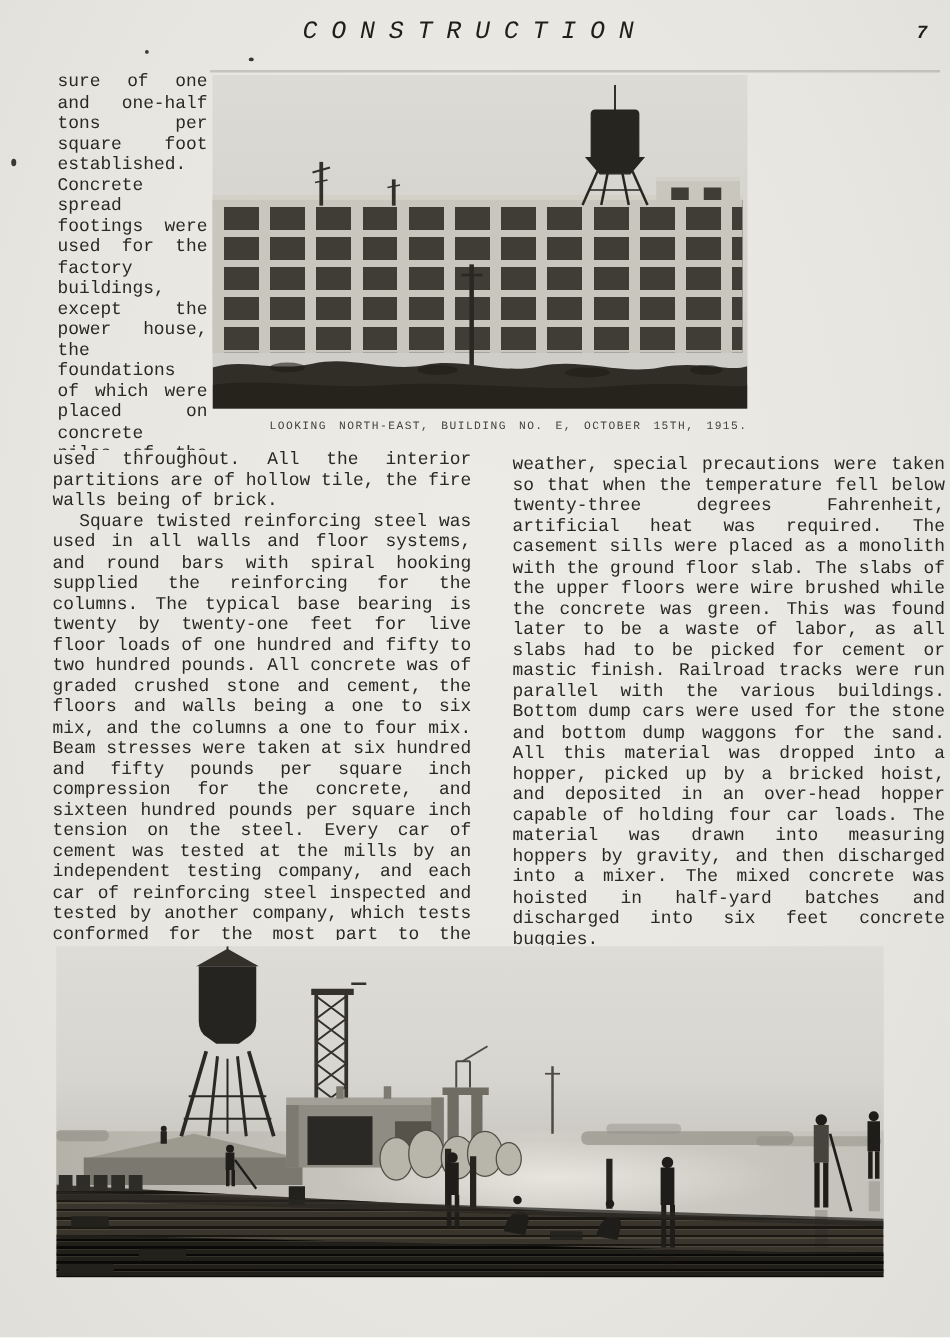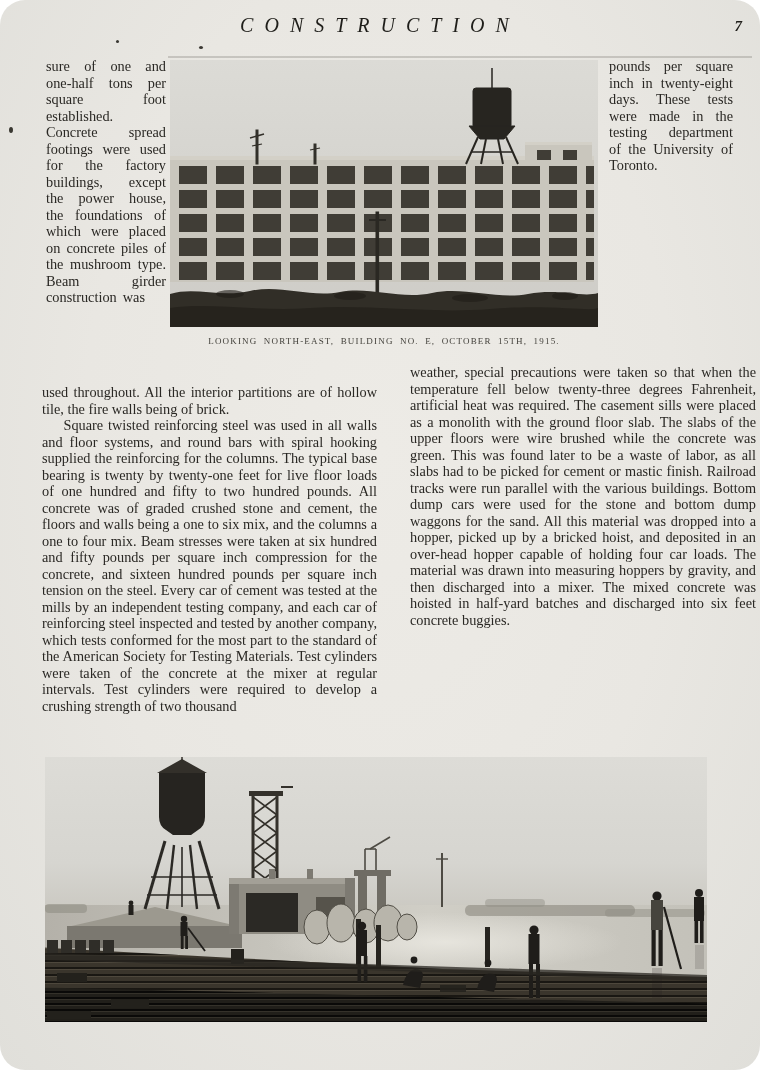--- a/index.html
+++ b/index.html
@@ -1,23 +1,22 @@
 <!DOCTYPE html>
 <html><head>
 <meta charset="utf-8">
 <style>
   html,body{margin:0;padding:0;}
   .page{
     position:relative;
     width:760px;height:1070px;
     background:radial-gradient(ellipse at 50% 42%, #edebe6 0%, #e9e7e2 55%, #e0dfda 100%);
-    font-family:Liberation Serif, serif;
+    font-family:Liberation Mono, monospace;
     color:var(--ink,#2a2824);
     overflow:hidden;
-    border-radius:25px;
   }
   .masthead{
     position:absolute;left:0;top:14px;width:100%;
     text-align:center;
     font-style:italic;
     font-size:20px;
     letter-spacing:0.55em;
     color:#1f1e1a;
   }
   .page-number{
@@ -29,29 +28,29 @@
   .col{
     text-align:justify;
     font-size:14.3px;line-height:16.5px;
     overflow:hidden;
   }
   .col p{margin:0;}
   .col p.indent{text-indent:1.5em;}
   .narrow{word-spacing:2.5px;}
   .col-left-narrow{position:absolute;left:46px;top:58px;width:120px;height:302px;}
   .col-right-narrow{position:absolute;left:609px;top:58px;width:124px;height:312px;}
-  .col-left-body{position:absolute;left:42px;top:360px;width:335px;height:392px;margin-top:24px;}
+  .col-left-body{position:absolute;left:42px;top:360px;width:335px;height:392px;}
   .col-right-body{position:absolute;left:410px;top:364px;width:346px;height:392px;}
   .photo{position:absolute;overflow:hidden;}
   .photo-top{left:170px;top:60px;width:428px;height:267px;
     background:linear-gradient(180deg,#dcdbd6 0%,#d3d2cd 55%,#ceccc7 100%);}
   .photo-bottom{left:45px;top:757px;width:662px;height:265px;
     background:linear-gradient(180deg,#dddcd7 0%,#d6d5d0 40%,#cbc9c2 58%);}
   .caption{
-    position:absolute;text-align:center;
+    position:absolute;text-align:right;
     font-size:9px;letter-spacing:0.13em;word-spacing:3px;
     color:var(--caption_ink,#43413b);
   }
   .caption-top{left:170px;top:336px;width:428px;}
   .caption-bottom{left:45px;top:1032px;width:662px;}
   
   .pt-building{
     position:absolute;left:0;top:100px;width:424px;height:122px;
     background-color:#c9c6bd;
     background-image:
@@ -146,21 +145,20 @@
         <ellipse cx="60" cy="234" rx="14" ry="4" fill="#1f1d18" opacity=".6"></ellipse>
         <ellipse cx="180" cy="236" rx="16" ry="4" fill="#1f1d18" opacity=".6"></ellipse>
         <ellipse cx="300" cy="238" rx="18" ry="4" fill="#1f1d18" opacity=".6"></ellipse>
         <ellipse cx="395" cy="236" rx="13" ry="4" fill="#1f1d18" opacity=".6"></ellipse>
       </g>
     </svg>
   </div>
   <div class="caption caption-top">LOOKING NORTH-EAST, BUILDING NO. E, OCTOBER 15TH, 1915.</div>
 
   <div class="col narrow col-right-narrow">
-    <p>pounds per square inch in twenty-eight days. These tests were made in the testing department of the University of Toronto.</p>
   </div>
 
   <div class="col col-left-body">
     <p>used throughout. All the interior partitions are of hollow tile, the fire walls being of brick.</p>
     <p class="indent">Square twisted reinforcing steel was used in all walls and floor systems, and round bars with spiral hooking supplied the reinforcing for the columns. The typical base bearing is twenty by twenty-one feet for live floor loads of one hundred and fifty to two hundred pounds. All concrete was of graded crushed stone and cement, the floors and walls being a one to six mix, and the columns a one to four mix. Beam stresses were taken at six hundred and fifty pounds per square inch compression for the concrete, and sixteen hundred pounds per square inch tension on the steel. Every car of cement was tested at the mills by an independent testing company, and each car of reinforcing steel inspected and tested by another company, which tests conformed for the most part to the standard of the American Society for Testing Materials. Test cylinders were taken of the concrete at the mixer at regular intervals. Test cylinders were required to develop a crushing strength of two thousand</p>
   </div>
   <div class="col col-right-body">
     <p>weather, special precautions were taken so that when the temperature fell below twenty-three degrees Fahrenheit, artificial heat was required. The casement sills were placed as a monolith with the ground floor slab. The slabs of the upper floors were wire brushed while the concrete was green. This was found later to be a waste of labor, as all slabs had to be picked for cement or mastic finish. Railroad tracks were run parallel with the various buildings. Bottom dump cars were used for the stone and bottom dump waggons for the sand. All this material was dropped into a hopper, picked up by a bricked hoist, and deposited in an over-head hopper capable of holding four car loads. The material was drawn into measuring hoppers by gravity, and then discharged into a mixer. The mixed concrete was hoisted in half-yard batches and discharged into six feet concrete buggies.</p>
   </div>
 

